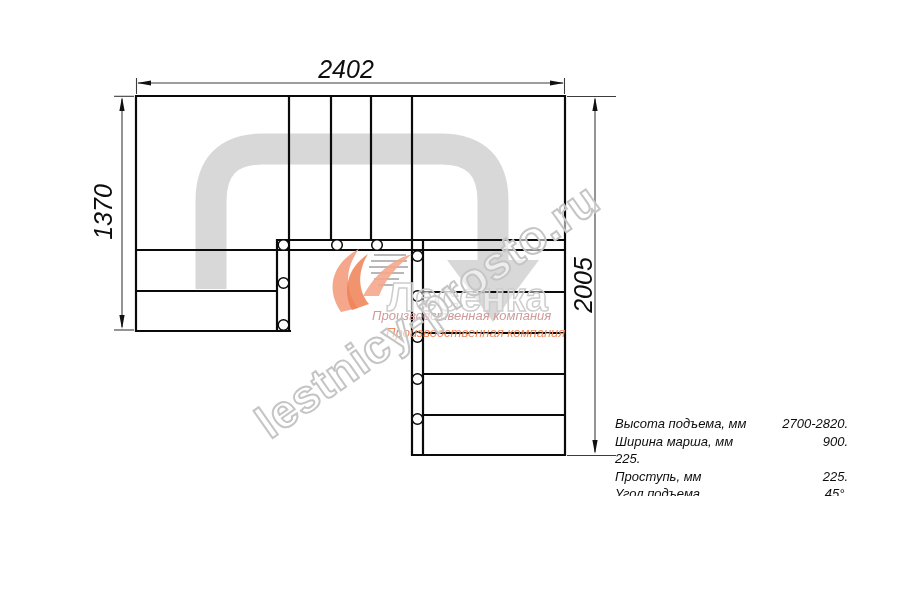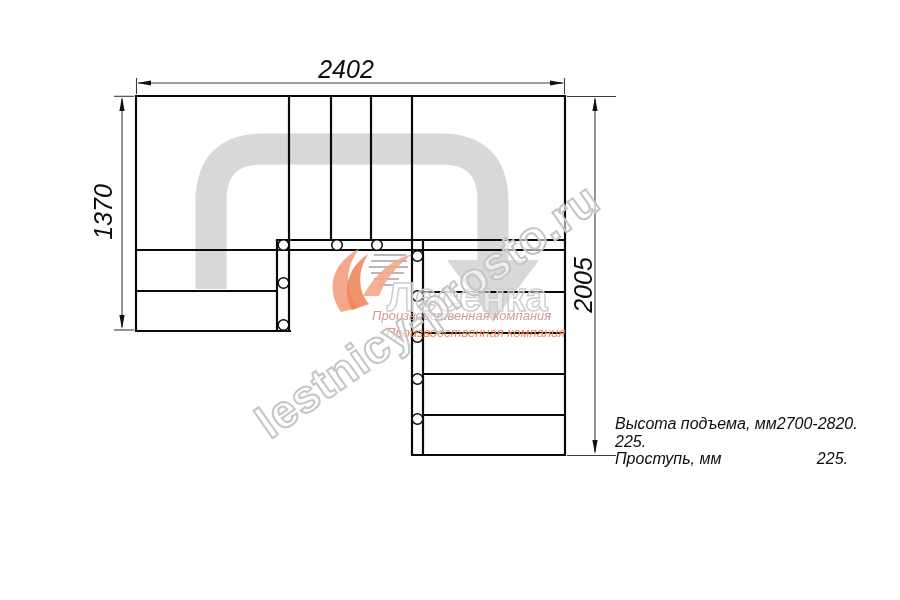--- a/index.html
+++ b/index.html
@@ -12,21 +12,21 @@
   .canvas{position:relative;width:900px;height:496px;background:var(--bg);overflow:hidden;}
   .canvas svg{position:absolute;left:0;top:0;}
   .dim-text{font-family:"Liberation Sans", sans-serif;font-style:italic;font-size:25px;fill:var(--text);}
   .wm-text{font-family:"Liberation Sans", sans-serif;font-weight:bold;font-size:46px;
            fill:rgba(255,255,255,0.55);stroke:var(--wm-grey);stroke-width:2px;letter-spacing:1px;}
   .logo-big{font-family:"Liberation Sans", sans-serif;font-weight:bold;font-size:40px;
            fill:rgba(255,255,255,0.45);stroke:#cdcdcd;stroke-width:1.5px;}
   .company-1{font-family:"Liberation Sans", sans-serif;font-style:italic;font-size:13px;fill:var(--company-pink);}
   .company-2{font-family:"Liberation Sans", sans-serif;font-style:italic;font-size:13px;fill:var(--company-orange);}
   .specs{position:absolute;left:615px;top:415px;width:233px;
-         font-style:italic;font-size:16px;line-height:17.5px;color:var(--text);}
+         font-style:italic;font-size:13px;line-height:17.5px;color:var(--text);}
   .spec-row{display:flex;justify-content:space-between;white-space:nowrap;}
   .spec-row .val{}
 </style>
 </head>
 <body>
 
 <div class="canvas">
   <svg width="900" height="600" viewBox="0 0 900 600">
 
     <g>
@@ -113,20 +113,28 @@
 
     <text class="wm-text" x="270" y="440" transform="rotate(-35 270 440)">lestnicy-prosto.ru</text>
   </svg>
 
   <div class="specs">
     <div class="spec-row">
       <span class="lbl">Высота подъема, мм</span>
       <span class="val">2700-2820.</span>
     </div>
     <div class="spec-row">
+      <span class="lbl">Ширина марша, мм</span>
+      <span class="val">900.</span>
+    </div>
+    <div class="spec-row">
       <span class="val">225.</span>
     </div>
     <div class="spec-row">
       <span class="lbl">Проступь, мм</span>
       <span class="val">225.</span>
     </div>
+    <div class="spec-row">
+      <span class="lbl">Угол подъема</span>
+      <span class="val">45°.</span>
+    </div>
   </div>
 </div>
 
 </body></html>

